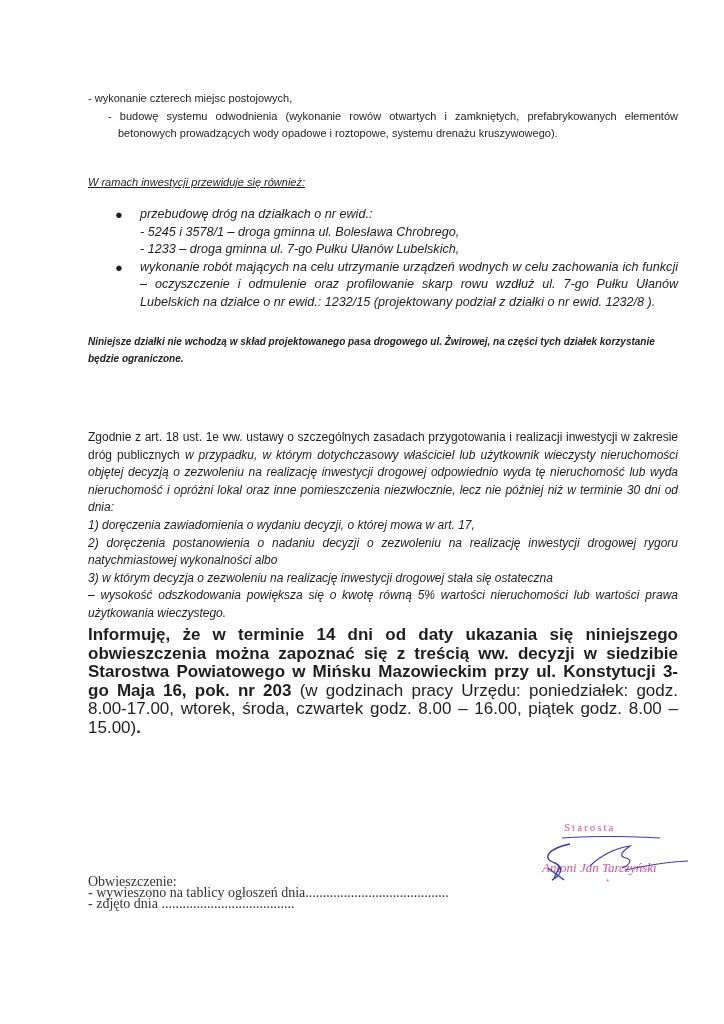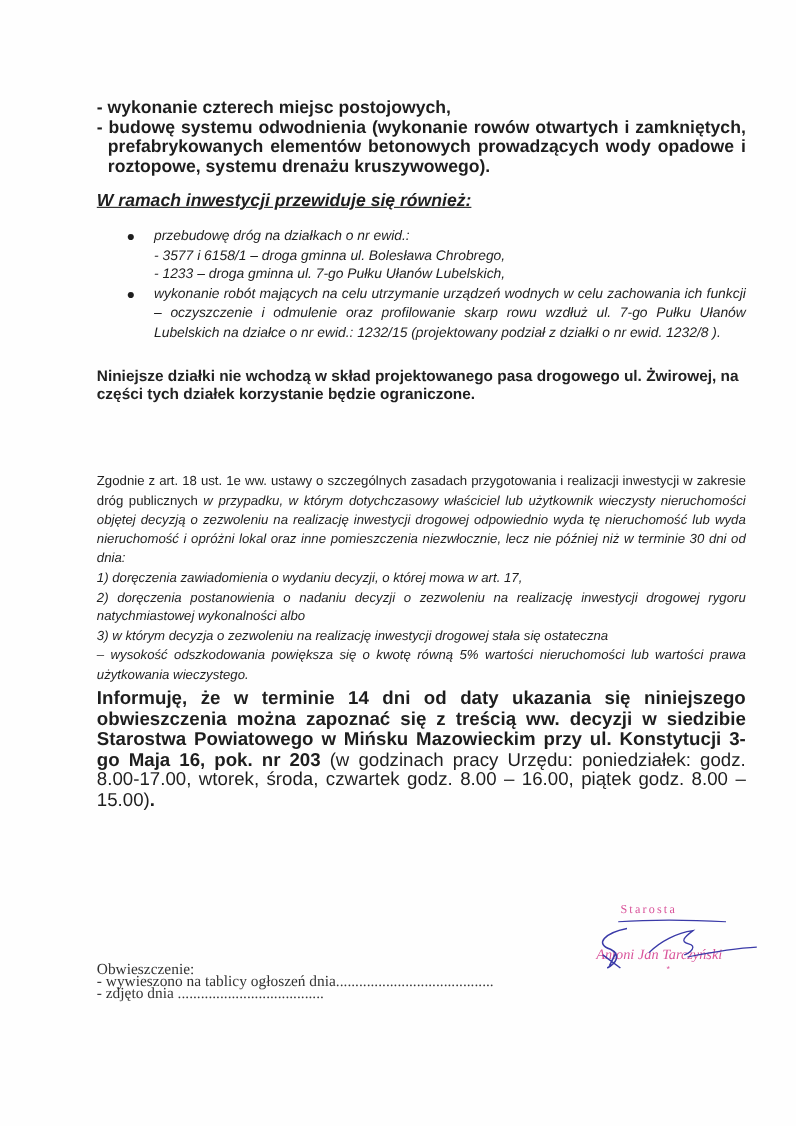--- a/index.html
+++ b/index.html
@@ -2,58 +2,58 @@
 <html><head>
   <meta charset="utf-8">
   <style>
     html, body { margin: 0; padding: 0; background: #ffffff; }
     body {
       width: 724px; height: 1024px; position: relative; overflow: hidden;
       font-family: "Liberation Sans", "DejaVu Sans", sans-serif;
       color: #1e1e1e;
     }
     .page { position: absolute; left: 0; top: 0; width: 724px; height: 1024px; background: #fefefe; }
-    .block { position: absolute; left: 88px; width: 590px; font-size: 16px; line-height: 17.6px; font-weight: bold; }
+    .block { position: absolute; left: 88px; width: 590px; font-size: 11px; line-height: 17.6px; }
     .just { text-align: justify; text-align-last: left; }
     .dash-item { margin: 0; }
     .it { font-style: italic; }
     .b { font-weight: bold; }
     .ul { text-decoration: underline; text-align: right; }
     .bullets { position: absolute; left: 112px; width: 566px; font-size: 12.6px; line-height: 17.6px; font-style: italic; }
     .bullet-row { position: relative; padding-left: 28px; }
     .bullet-dot { position: absolute; left: 3px; top: 0; font-style: normal; font-size: 13px; }
-    .note { position: absolute; left: 88px; width: 590px; font-size: 14px; line-height: 17px; font-weight: bold; color: #222; }
+    .note { position: absolute; left: 88px; width: 590px; font-size: 10px; line-height: 17px; font-weight: bold; font-style: italic; color: #222; }
     .para { position: absolute; left: 88px; width: 590px; font-size: 12px; line-height: 17.6px; }
     .inform { position: absolute; left: 88px; width: 590px; font-size: 17px; line-height: 18.6px; }
     .kpa { position: absolute; left: 88px; width: 590px; font-size: 13px; line-height: 18.6px; font-weight: bold; }
     .footer { position: absolute; left: 88px; top: 876px; font-family: "Liberation Serif", "DejaVu Serif", serif; font-size: 14px; line-height: 11px; color: #333; }
     .sign { position: absolute; left: 530px; top: 818px; width: 160px; height: 70px; }
     .stamp-title { position: absolute; left: 34px; top: 3px; font-family: "Liberation Serif", "DejaVu Serif", serif; font-size: 11px; letter-spacing: 2px; color: #d9539a; }
     .stamp-name { position: absolute; left: 12px; top: 42px; font-family: "Liberation Serif", "DejaVu Serif", serif; font-size: 13px; font-style: italic; color: #d9539a; }
     .sign svg { position: absolute; left: 0; top: 0; }
   </style>
 </head>
 <body>
 
 <div class="page">
 
   <div class="block just" style="top:90px;">
     <p class="dash-item">- wykonanie czterech miejsc postojowych,</p>
-    <p class="dash-item" style="text-indent:-10px; padding-left:10px;">- budowę systemu odwodnienia (wykonanie rowów otwartych i zamkniętych, prefabrykowanych elementów betonowych prowadzących wody opadowe i roztopowe, systemu drenażu kruszywowego).</p>
+    <p class="dash-item" style="text-indent:-10px; padding-left:10px;margin-left:20px;">- budowę systemu odwodnienia (wykonanie rowów otwartych i zamkniętych, prefabrykowanych elementów betonowych prowadzących wody opadowe i roztopowe, systemu drenażu kruszywowego).</p>
   </div>
 
   <div class="block" style="top:174px;">
     <span class="it ul">W ramach inwestycji przewiduje się również:</span>
   </div>
 
   <div class="bullets" style="top:206px;">
     <div class="bullet-row">
       <span class="bullet-dot">●</span>
       <div>przebudowę dróg na działkach o nr ewid.:</div>
-      <div>- 3577 i 6158/1 – droga gminna ul. Bolesława Chrobrego,</div>
+      <div>- 5245 i 3578/1 – droga gminna ul. Bolesława Chrobrego,</div>
       <div>- 1233 – droga gminna ul. 7-go Pułku Ułanów Lubelskich,</div>
     </div>
     <div class="bullet-row just">
       <span class="bullet-dot">●</span>
       <div>wykonanie robót mających na celu utrzymanie urządzeń wodnych w celu zachowania ich funkcji – oczyszczenie i odmulenie oraz profilowanie skarp rowu wzdłuż ul. 7-go Pułku Ułanów Lubelskich  na działce o nr ewid.: 1232/15 (projektowany podział z działki o nr ewid. 1232/8 ).</div>
     </div>
   </div>
 
   <div class="note" style="top:333px;">Niniejsze działki nie wchodzą w skład projektowanego pasa drogowego ul. Żwirowej, na części tych działek korzystanie będzie ograniczone.</div>
 

